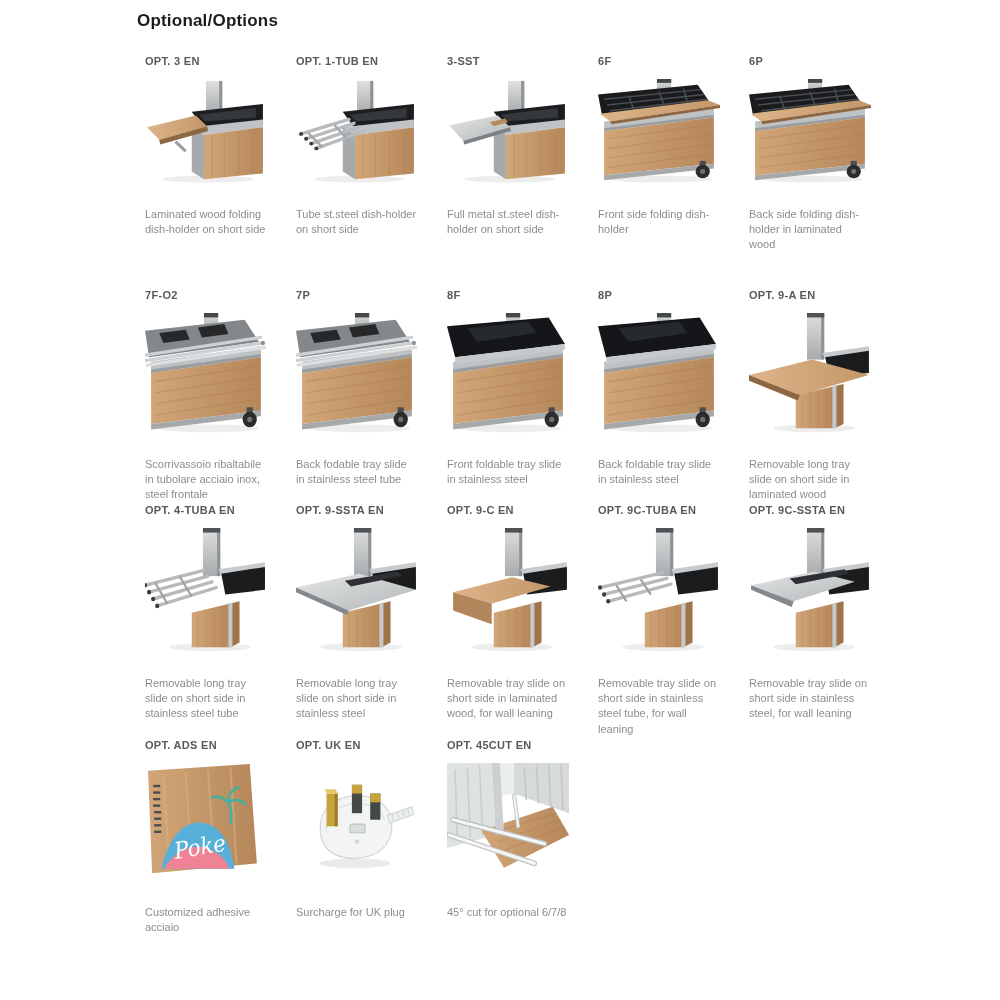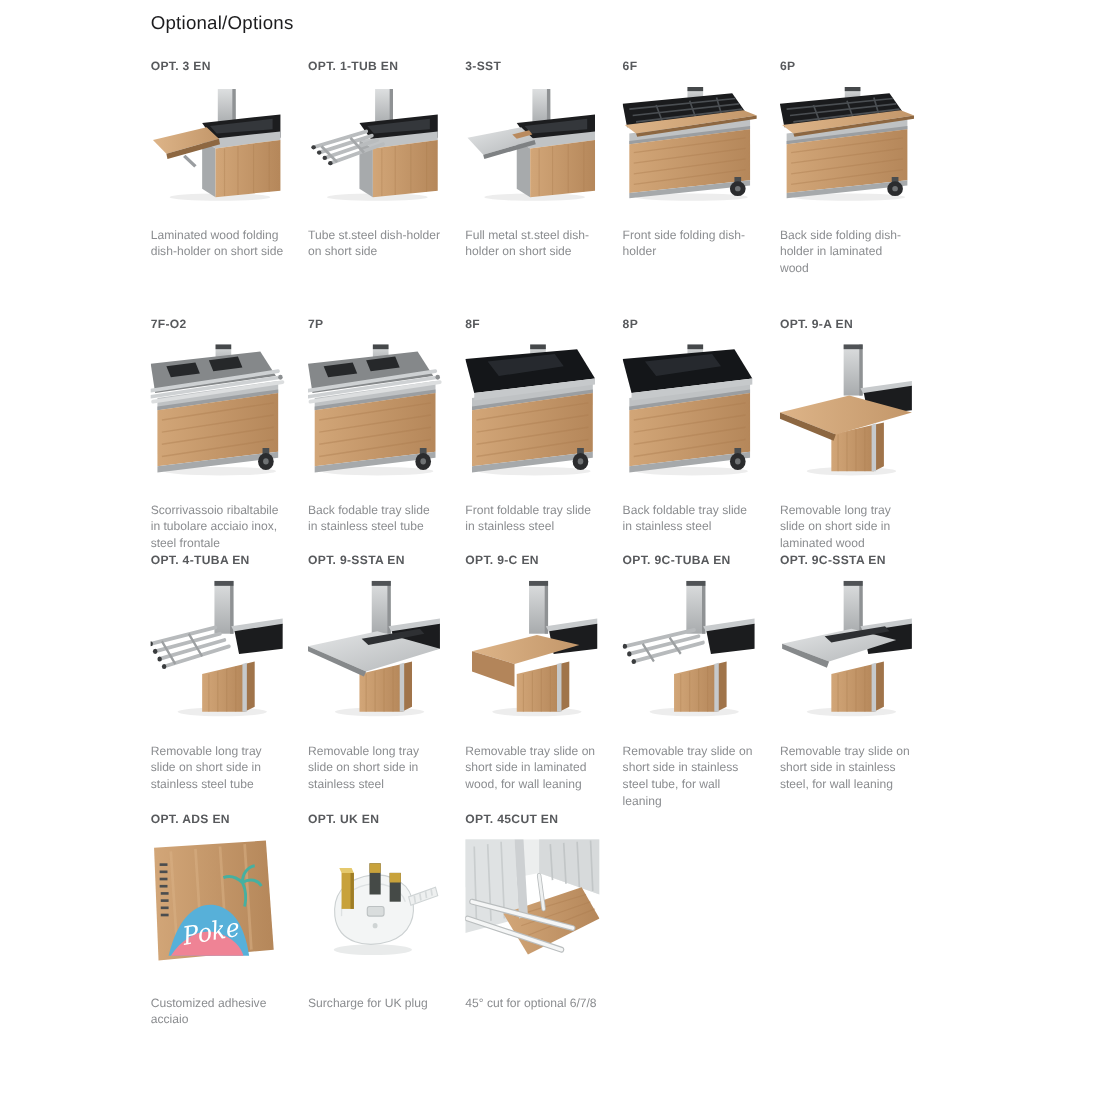--- a/index.html
+++ b/index.html
@@ -1,19 +1,19 @@
 <!DOCTYPE html>
 <html><head>
 <meta charset="utf-8">
 <style>
   html,body{margin:0;padding:0;background:#ffffff;}
   body{width:1000px;height:1000px;overflow:hidden;font-family:"Liberation Sans",sans-serif;-webkit-font-smoothing:antialiased;}
   .page{padding:11px 0 0 137px;width:863px;}
-  .title{font-size:17px;font-weight:normal;color:#1c1c1e;letter-spacing:.2px;margin:0 0 24px 0;}
-  .row{display:grid;grid-template-columns:repeat(5,122px);column-gap:21px;align-items:start;}
+  .title{font-size:17px;font-weight:bold;color:#1c1c1e;letter-spacing:.2px;margin:0 0 24px 0;}
+  .row{display:grid;grid-template-columns:repeat(5,122px);column-gap:29px;align-items:start;margin-left:8px;}
   .row1{margin-bottom:36px;}
   .row2{margin-bottom:2px;}
   .row3{margin-bottom:2px;}
   .cell{width:122px;}
   .code{font-size:11px;font-weight:bold;color:#57595c;letter-spacing:.3px;margin:0 0 12px 0;white-space:nowrap;}
   .img{width:122px;}
   .row1 .img{height:106px;}
   .row2 .img{height:122px;}
   .row3 .img{height:126px;}
   .row4 .img{height:120px;}

